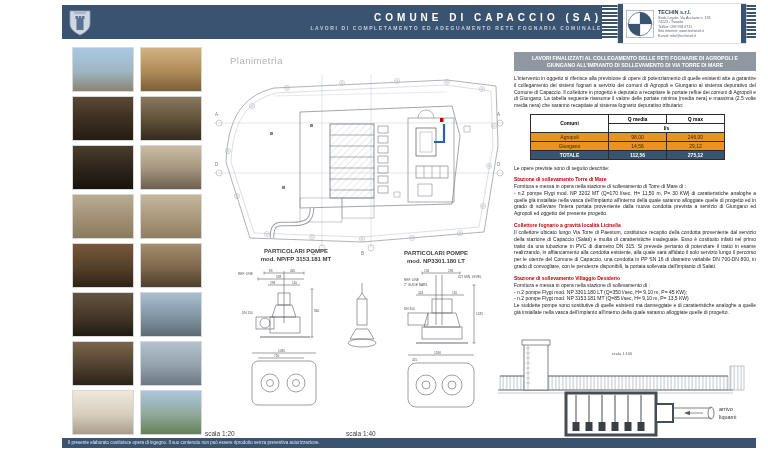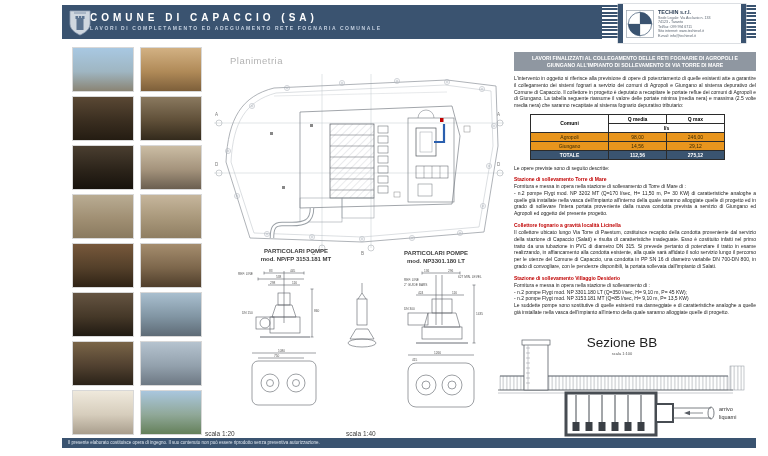--- a/index.html
+++ b/index.html
@@ -2,21 +2,21 @@
 <html><head>
 <meta charset="utf-8">
 <style>
   html,body{margin:0;padding:0;}
   body{width:768px;height:456px;background:#ffffff;font-family:"Liberation Sans",sans-serif;position:relative;overflow:hidden;}
   .poster{position:absolute;left:62px;top:5px;width:694px;height:443px;background:#fff;}
 
   
   .hdr-bar{position:absolute;left:0;top:0;width:540px;height:34px;background:#3a5370;display:flex;align-items:center;}
   .emblem{position:absolute;left:6px;top:3px;width:24px;height:28px;}
-  .hdr-text{flex:1;text-align:left;padding-left:28px;}
+  .hdr-text{flex:1;text-align:right;padding-left:28px;}
   .hdr-title{color:#ffffff;font-size:10px;font-weight:bold;letter-spacing:4px;line-height:12px;}
   .hdr-sub{color:#c3cfdf;font-size:5px;font-weight:bold;letter-spacing:1.6px;line-height:8px;}
   .stripes{position:absolute;left:540px;top:0;width:154px;height:34px;background:repeating-linear-gradient(180deg,#3a5370 0 1.6px,#ffffff 1.6px 3.5px);}
   .techin-box{position:absolute;left:556px;top:-1px;width:128px;height:39px;background:#ffffff;border-left:5px solid #3a5370;border-right:5px solid #3a5370;box-shadow:0 0 0 0.5px #b9c0c8;display:flex;align-items:center;padding:2px 3px;box-sizing:border-box;}
   .techin-logo{width:28px;height:28px;flex:0 0 auto;}
   .techin-text{padding-left:4px;}
   .techin-name{font-size:5.5px;font-weight:bold;color:#2d3f55;line-height:7px;}
   .techin-line{font-size:3.6px;color:#5a6470;line-height:4.6px;}
 
   
@@ -346,21 +346,20 @@
     </div>
     <div class="sec">
       <div class="sec-head">Stazione di sollevamento Villaggio Desiderio</div>
       <div class="sec-body">Fornitura e messa in opera nella stazione di sollevamento di :
 - n.2 pompe Flygt mod. NP 3301.180 LT (Q=350 l/sec, H= 9,10 m, P= 45 KW);
 - n.2 pompe Flygt mod. NP 3153.181 MT (Q=85 l/sec, H= 9,10 m, P= 13,5 KW)
 Le suddette pompe sono sostitutive di quelle esistenti ma danneggiate e di caratteristiche analoghe a quelle già installate nella vasca dell'impianto all'interno della quale saranno alloggiate quelle di progetto.</div>
     </div>
   </div>
 
-  <div class="bb-title">Sezione BB</div>
   <div class="bb-scale">scala 1:100</div>
   <svg class="bb-svg" width="258" height="100" viewBox="0 0 258 100">
     <defs>
       <pattern id="bars" width="3.5" height="14" patternUnits="userSpaceOnUse">
         <line x1="1.75" y1="0" x2="1.75" y2="14" stroke="#8d939a" stroke-width="0.6"></line>
       </pattern>
     </defs>
     <rect x="2" y="38" width="228" height="14" fill="url(#bars)" stroke="#8d939a" stroke-width="0.4"></rect>
     <line x1="2" y1="38" x2="230" y2="38" stroke="#6d737a" stroke-width="1"></line>
     <line x1="0" y1="52" x2="235" y2="52" stroke="#5a5f66" stroke-width="0.8"></line>

